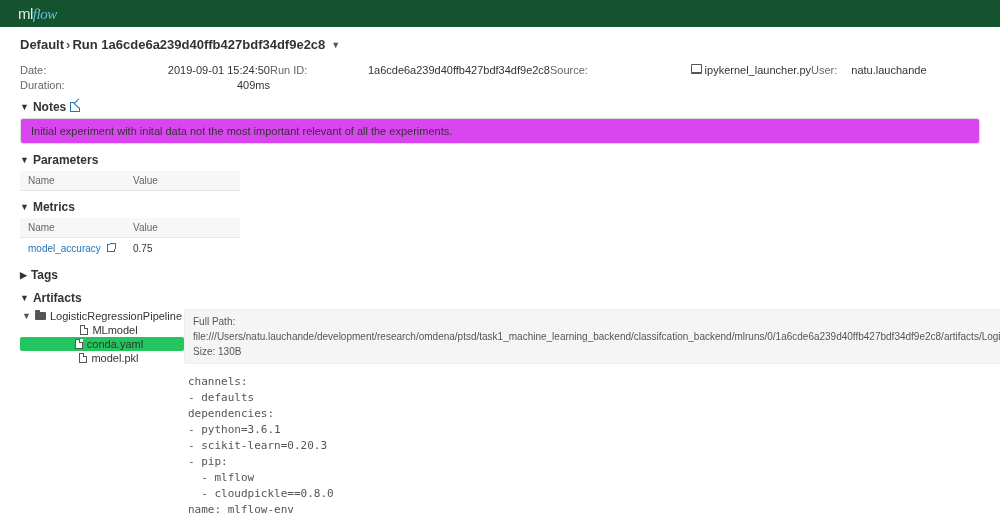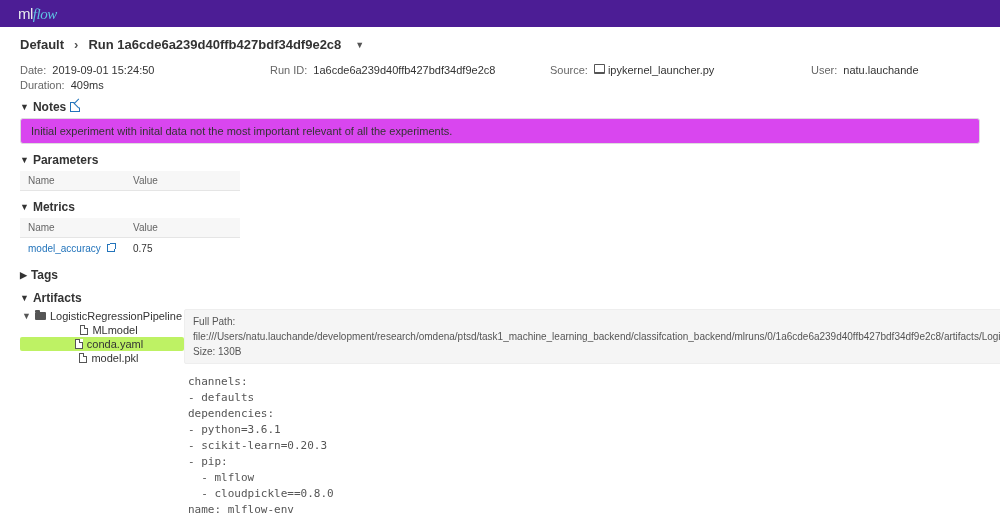--- a/index.html
+++ b/index.html
@@ -1,30 +1,30 @@
 <!DOCTYPE html>
 <html><head>
   <meta charset="utf-8">
   <style>
     * { box-sizing: border-box; margin: 0; padding: 0; }
     body { font-family: -apple-system, BlinkMacSystemFont, "Segoe UI", Helvetica, Arial, sans-serif; font-size: 12px; color: #333; background: #fff; }
     
-    .navbar { background: #4c1d95; height: 27px; display: flex; align-items: center; padding: 0 18px; }
+    .navbar { background: #14532d; height: 27px; display: flex; align-items: center; padding: 0 18px; }
     .logo { color: #5fc3e4; font-size: 15px; font-weight: 400; letter-spacing: -0.5px; }
     .logo .ml { color: #e8ebee; font-weight: 300; }
     .logo .flow { font-style: italic; font-family: Georgia, serif; }
     
     .content { padding: 10px 20px; }
     
-    .breadcrumb { font-size: 13px; font-weight: 600; margin-bottom: 12px; display: flex; align-items: center; gap: 10px; }
+    .breadcrumb { font-size: 13px; font-weight: 600; margin-bottom: 12px; display: flex; align-items: center; gap: 2px; }
     .breadcrumb .chev { color: #555; }
     .breadcrumb .down { margin-left: 4px; font-size: 9px; color: #555; }
     
     .meta-row { display: flex; gap: 0; margin-bottom: 3px; font-size: 11px; }
-    .meta-item { display: flex; gap: 6px; }
+    .meta-item { display: flex; gap: 14px; justify-content: space-between; }
     .meta-item:nth-child(1){ width: 250px;}
     .meta-item:nth-child(2){ width: 280px;}
     .meta-item:nth-child(3){ width: 261px;}
     .meta-label { color: #666; }
     .meta-value { color: #333; }
     .src-icon { display: inline-flex; align-items: center; gap: 3px; }
     .laptop::before { content: ""; display:inline-block; width:9px; height:7px; border:1px solid #555; border-bottom:2px solid #555; border-radius:1px; }
     
     .section { margin-top: 9px; }
     .section-hdr { font-size: 12px; font-weight: 600; display: flex; align-items: center; gap: 4px; cursor: pointer; margin-bottom: 4px; }
@@ -38,21 +38,21 @@
     table.sm th { text-align: left; font-weight: 400; color: #666; background: #f7f7f7; padding: 4px 8px; border-bottom: 1px solid #e5e5e5; }
     table.sm td { padding: 5px 8px; }
     .link { color: #2374bb; cursor: pointer; }
     .ext-ico { display:inline-block; width:8px; height:8px; border:1px solid #2374bb; position:relative; margin-left:3px;}
     .ext-ico::after{content:""; position:absolute; top:-2px; right:-2px; width:5px; height:5px; border-top:1px solid #2374bb; border-right:1px solid #2374bb; background:#fff;}
     
     .artifacts-area { display: flex; gap: 0; margin-top: 2px; }
     .tree { width: 190px; font-size: 11px; }
     .tree-row { display: flex; align-items: center; gap: 4px; padding: 1px 2px; cursor: pointer; }
     .tree-row.root { font-weight: 400; }
-    .tree-row.sel { background: #bef264; border-radius:2px; }
+    .tree-row.sel { background: #22c55e; border-radius:2px; }
     .tree-row.lvl1 { padding-left: 16px; justify-content: center; }
     .tri { font-size: 9px; color:#555; }
     .folder-ico { width:11px; height:8px; background:#555; border-radius:1px; position:relative; }
     .folder-ico::before{content:""; position:absolute; top:-2px; left:0; width:5px; height:2px; background:#555; border-radius:1px 1px 0 0;}
     .file-ico { width:8px; height:10px; border:1px solid #555; background:#fff; position:relative; }
     .file-ico::after{ content:""; position:absolute; top:-1px; right:-1px; width:3px; height:3px; border-left:1px solid #555; border-bottom:1px solid #555; background:#fff;}
     
     .viewer { flex: 1; }
     .viewer-hdr { background: #f5f5f5; border:1px solid #eee; border-radius:2px; padding: 4px 8px; font-size: 10px; color:#555; line-height:1.5; }
     .viewer-body { padding: 10px 4px; font-family: "SF Mono", Menlo, Consolas, monospace; font-size: 11px; color: #555; white-space: pre; line-height: 1.45; }

